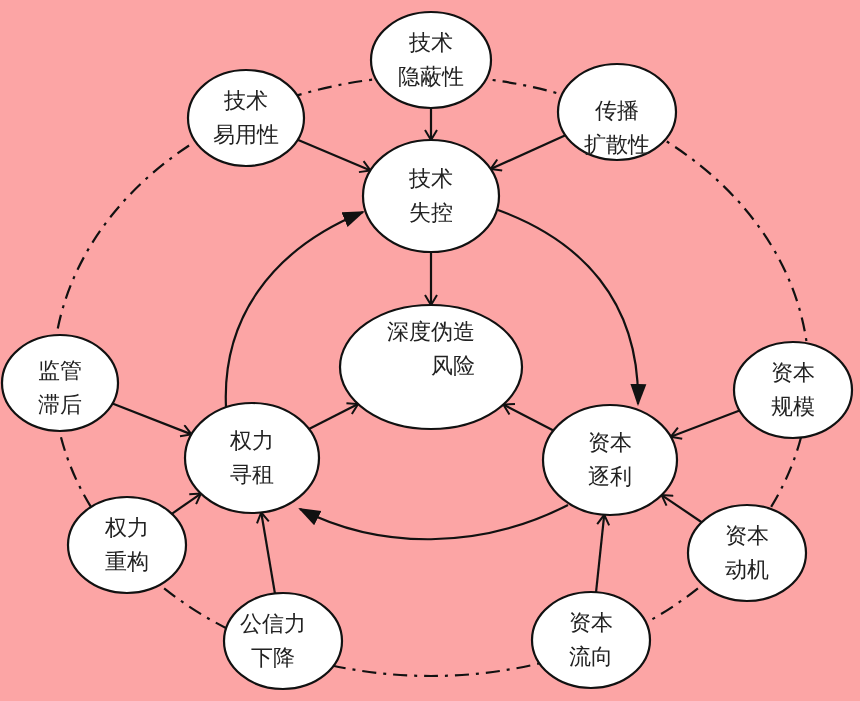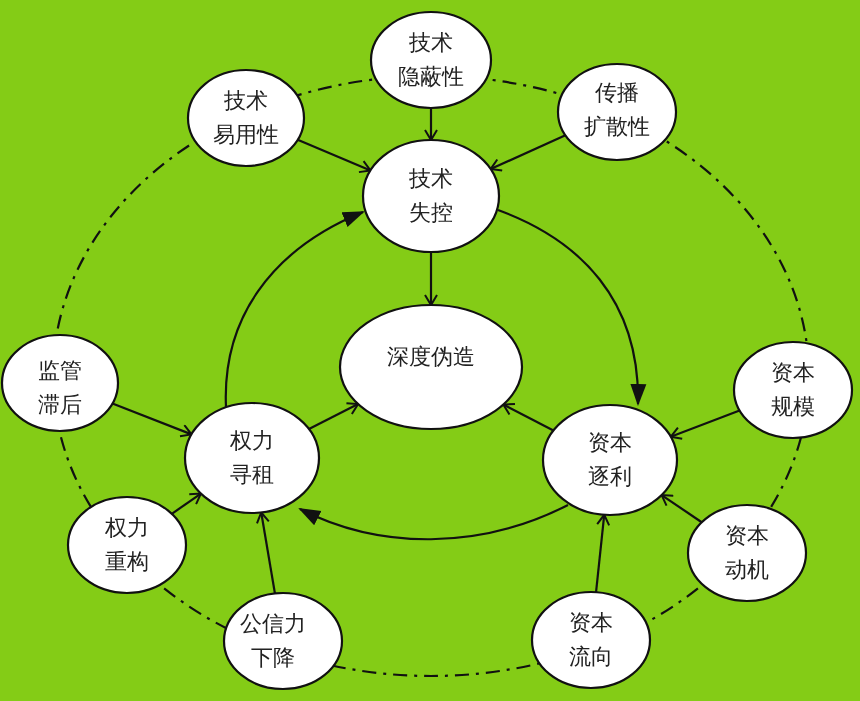--- a/index.html
+++ b/index.html
@@ -1,16 +1,16 @@
 <!DOCTYPE html>
 <html><head>
 <meta charset="utf-8">
 <style>
   html,body{margin:0;padding:0;background:#fff;}
-  #stage{position:relative;width:860px;height:701px;overflow:hidden;background:#84cc16;}
+  #stage{position:relative;width:860px;height:701px;overflow:hidden;background:#fca5a5;}
   svg{position:absolute;left:0;top:0;}
   .node-label{position:absolute;transform:translate(-50%,-50%);text-align:center;
     font-family:"DejaVu Serif","Liberation Serif",serif;font-size:22px;line-height:34px;color:#222;white-space:nowrap;}
 </style>
 </head>
 <body>
 
 <div id="stage">
   <svg id="svg" width="860" height="701" viewBox="0 0 860 701">
     <defs>
@@ -59,30 +59,31 @@
   </svg>
   <div id="labels">
       <div class="node-label" style="left: 431px; top: 60px;">
         <div>技术</div>
         <div>隐蔽性</div>
       </div>
       <div class="node-label" style="left: 246px; top: 118px;">
         <div>技术</div>
         <div>易用性</div>
       </div>
-      <div class="node-label" style="left: 617px; top: 110px;">
+      <div class="node-label" style="left: 617px; top: 128px;">
         <div>传播</div>
         <div>扩散性</div>
       </div>
       <div class="node-label" style="left: 431px; top: 196px;">
         <div>技术</div>
         <div>失控</div>
       </div>
-      <div class="node-label" style="left: 431px; top: 357px; text-align: right;">
+      <div class="node-label" style="left: 431px; top: 349px; text-align: right;">
         <div>深度伪造</div>
+        <div>风险</div>
       </div>
       <div class="node-label" style="left: 60px; top: 388px;">
         <div>监管</div>
         <div>滞后</div>
       </div>
       <div class="node-label" style="left: 252px; top: 458px;">
         <div>权力</div>
         <div>寻租</div>
       </div>
       <div class="node-label" style="left: 610px; top: 460px;">

